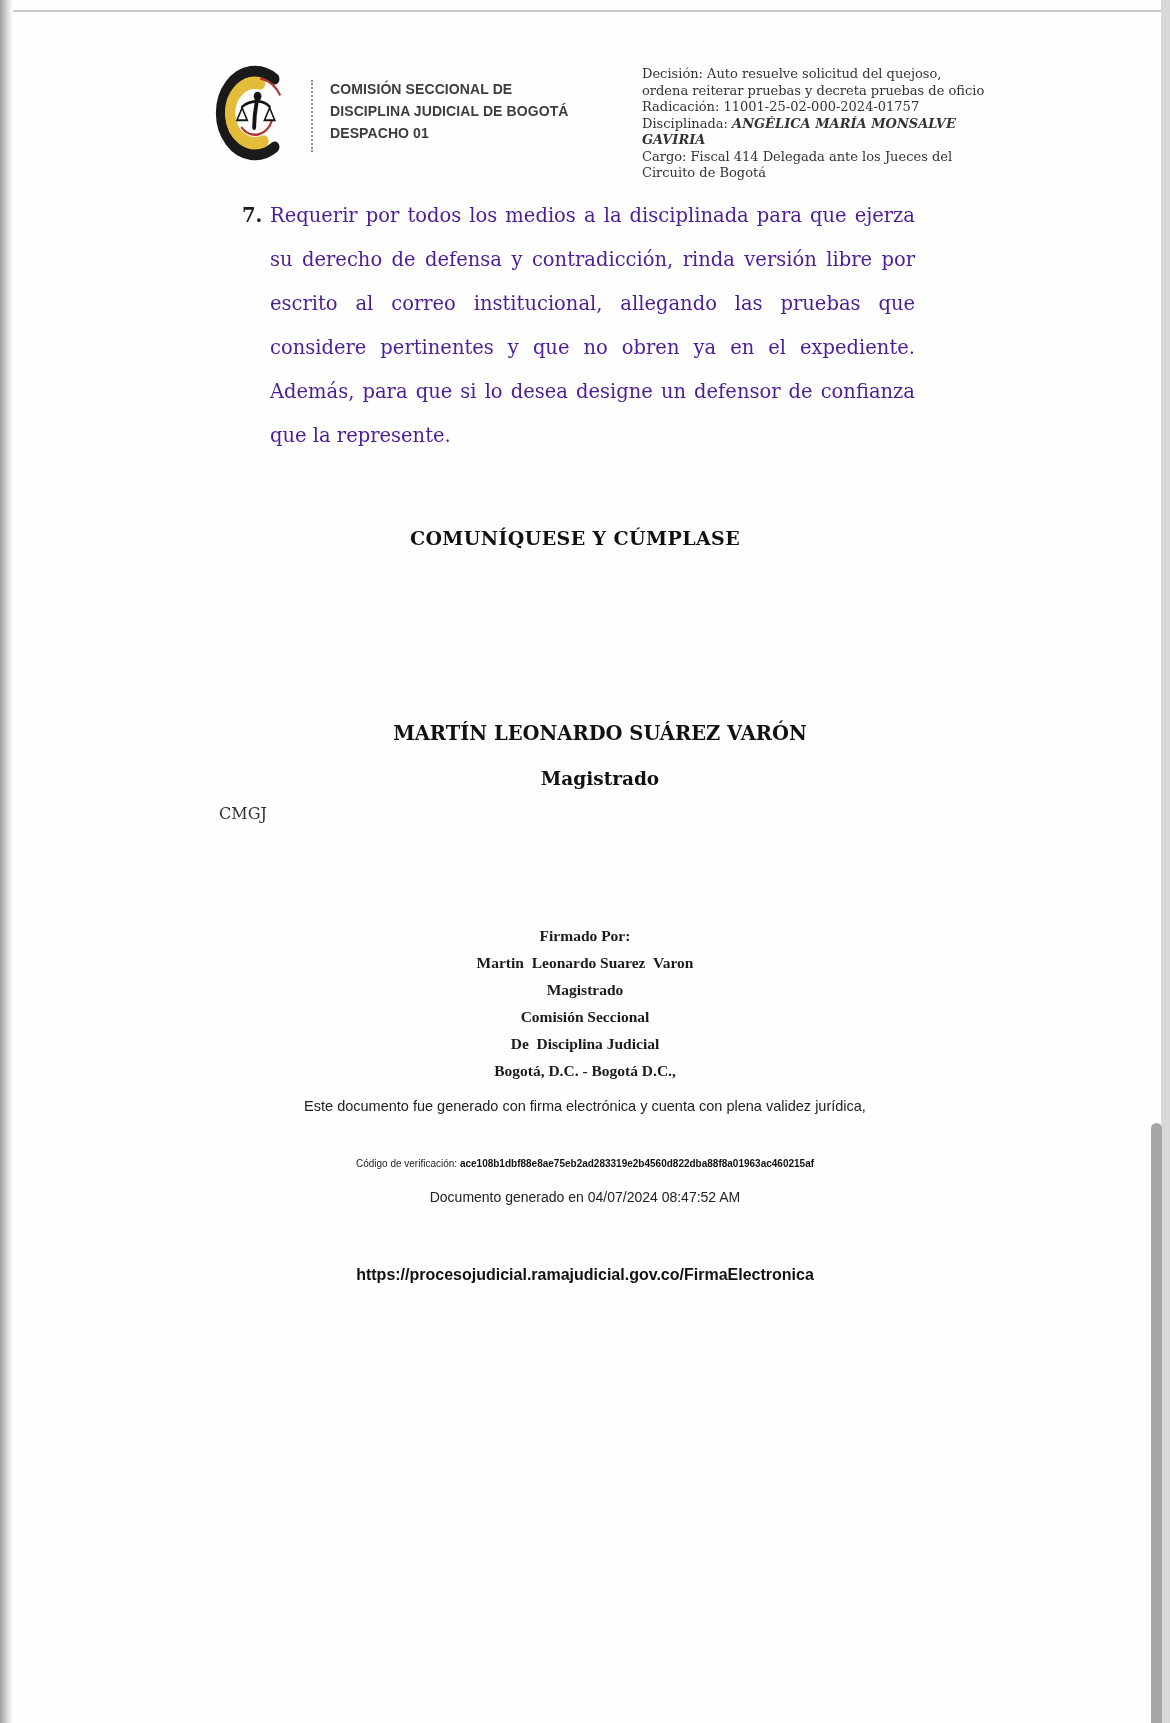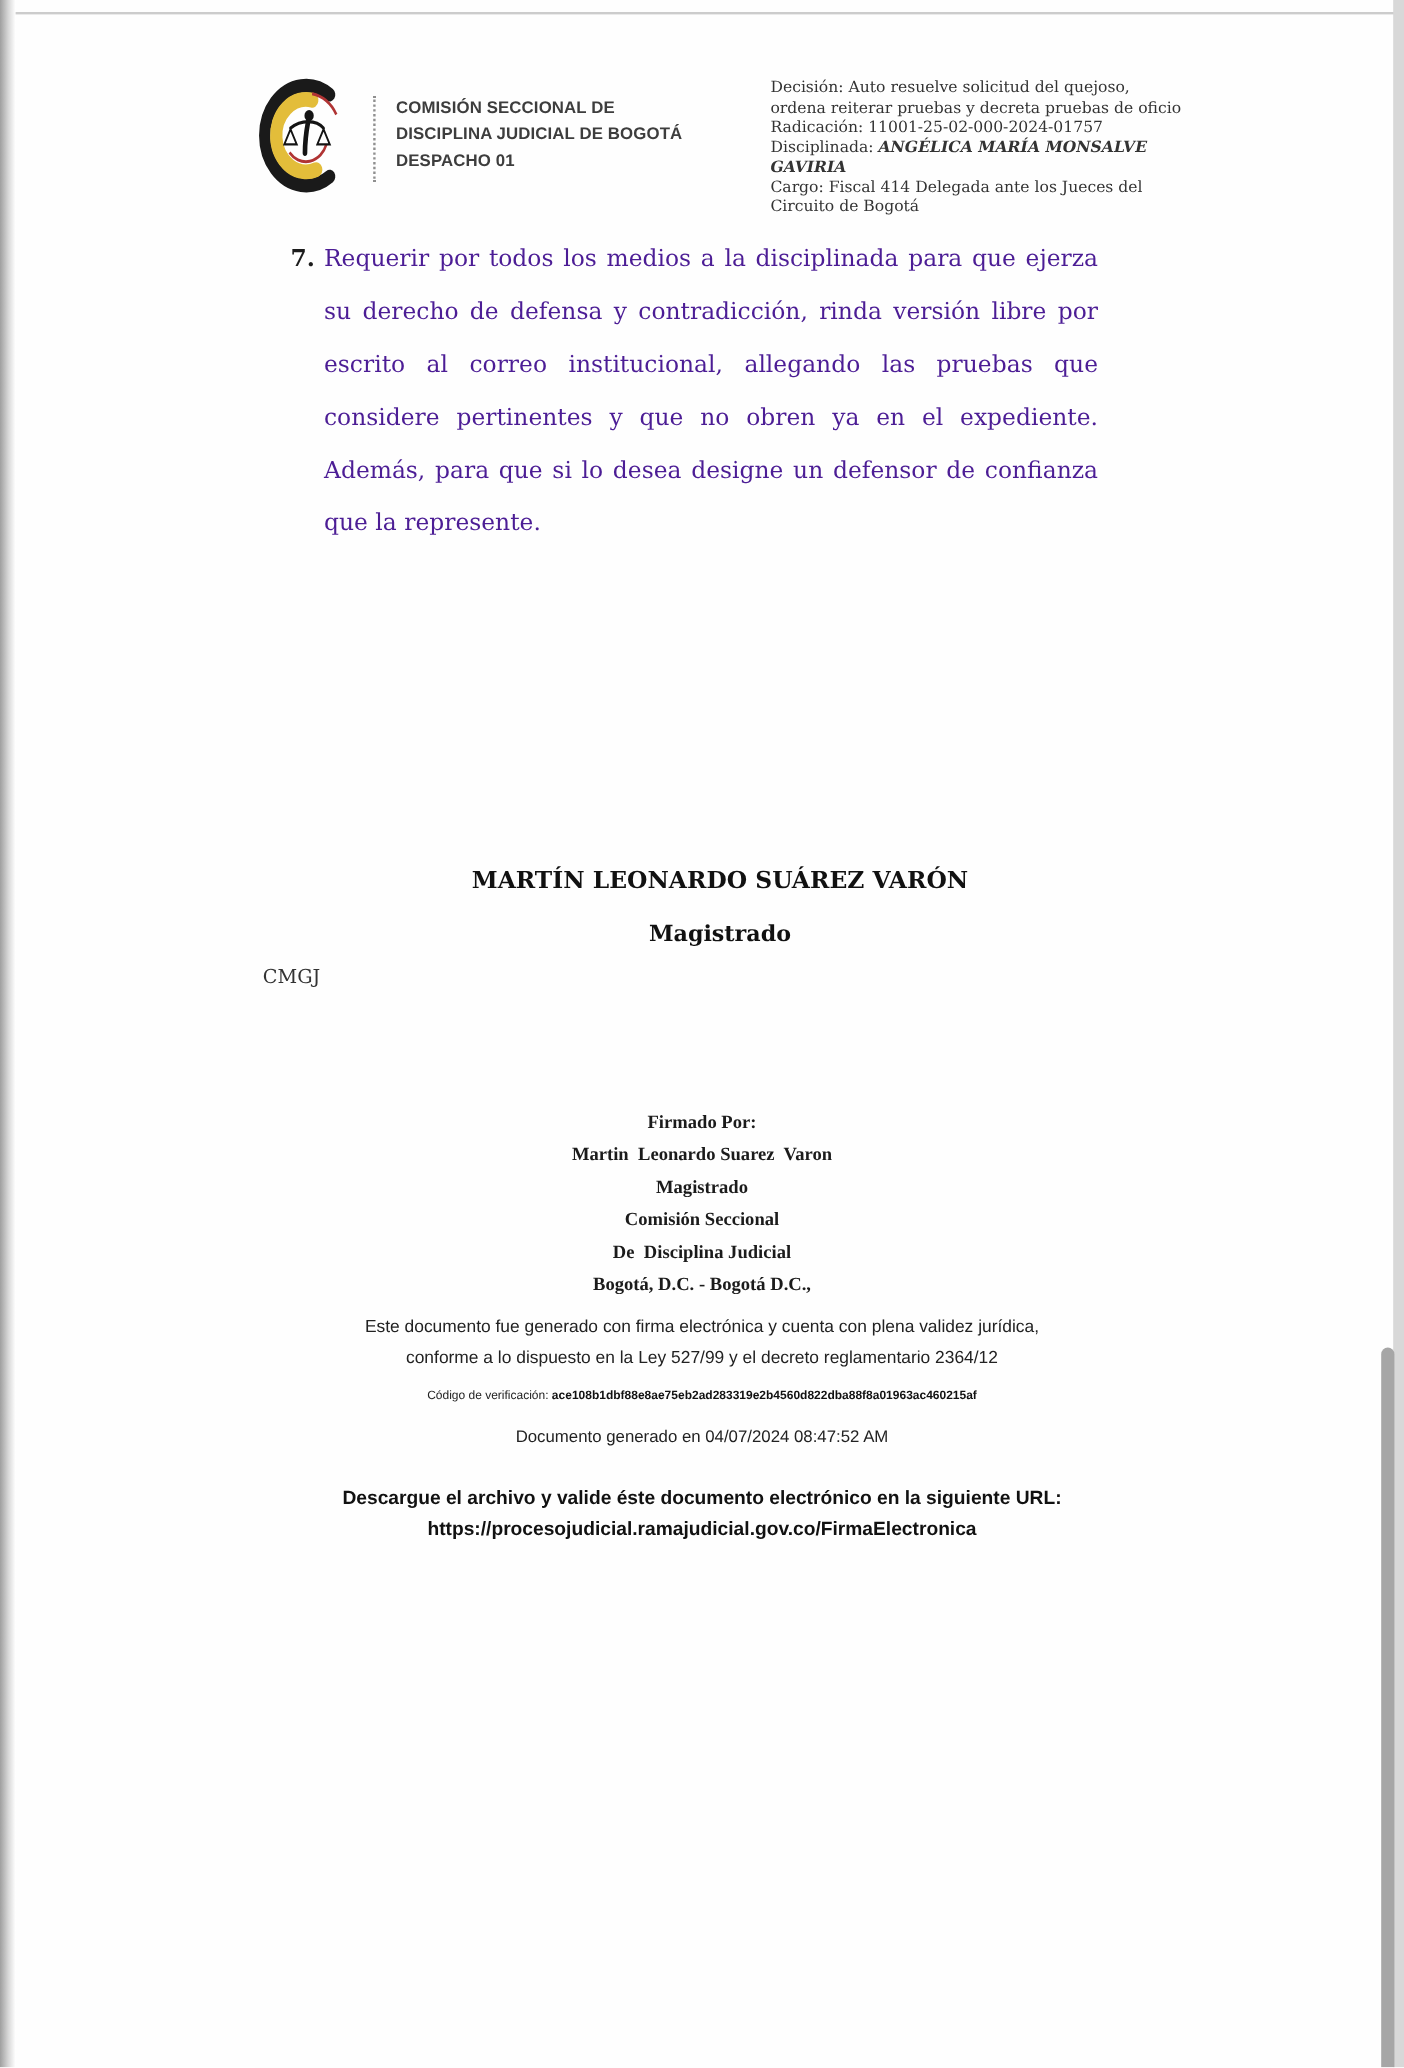--- a/index.html
+++ b/index.html
@@ -89,39 +89,38 @@
     <div class="case-line case-name">GAVIRIA</div>
     <div class="case-line">Cargo: Fiscal 414 Delegada ante los Jueces del</div>
     <div class="case-line">Circuito de Bogotá</div>
   </div>
 
   <div class="para">
     <div class="para-num">7.</div>
     <div class="para-text">Requerir por todos los medios a la disciplinada para que ejerza su derecho de defensa y contradicción, rinda versión libre por escrito al correo institucional, allegando las pruebas que considere pertinentes y que no obren ya en el expediente. Además, para que si lo desea designe un defensor de confianza que la represente.</div>
   </div>
 
+  <div class="order-line">COMUNÍQUESE Y CÚMPLASE</div>
 
   <div class="signer-name">MARTÍN LEONARDO SUÁREZ VARÓN</div>
   <div class="signer-title">Magistrado</div>
   <div class="initials">CMGJ</div>
 
   <div class="sig-block">
     <div class="sig-line">Firmado Por:</div>
     <div class="sig-line">Martin  Leonardo Suarez  Varon</div>
     <div class="sig-line">Magistrado</div>
     <div class="sig-line">Comisión Seccional</div>
     <div class="sig-line">De  Disciplina Judicial</div>
     <div class="sig-line">Bogotá, D.C. - Bogotá D.C.,</div>
   </div>
 
   <div class="validity">
     <div>Este documento fue generado con firma electrónica y cuenta con plena validez jurídica,</div>
-    <div>conforme a lo dispuesto en la Ley 527/99 y el decreto reglamentario 2364/12</div>
   </div>
 
   <div class="codigo"><span>Código de verificación: </span><b>ace108b1dbf88e8ae75eb2ad283319e2b4560d822dba88f8a01963ac460215af</b></div>
 
   <div class="generado">Documento generado en 04/07/2024 08:47:52 AM</div>
 
-  <div class="descargue">Descargue el archivo y valide éste documento electrónico en la siguiente URL:</div>
   <div class="url">https://procesojudicial.ramajudicial.gov.co/FirmaElectronica</div>
 
 </div>
 
 </body></html>

